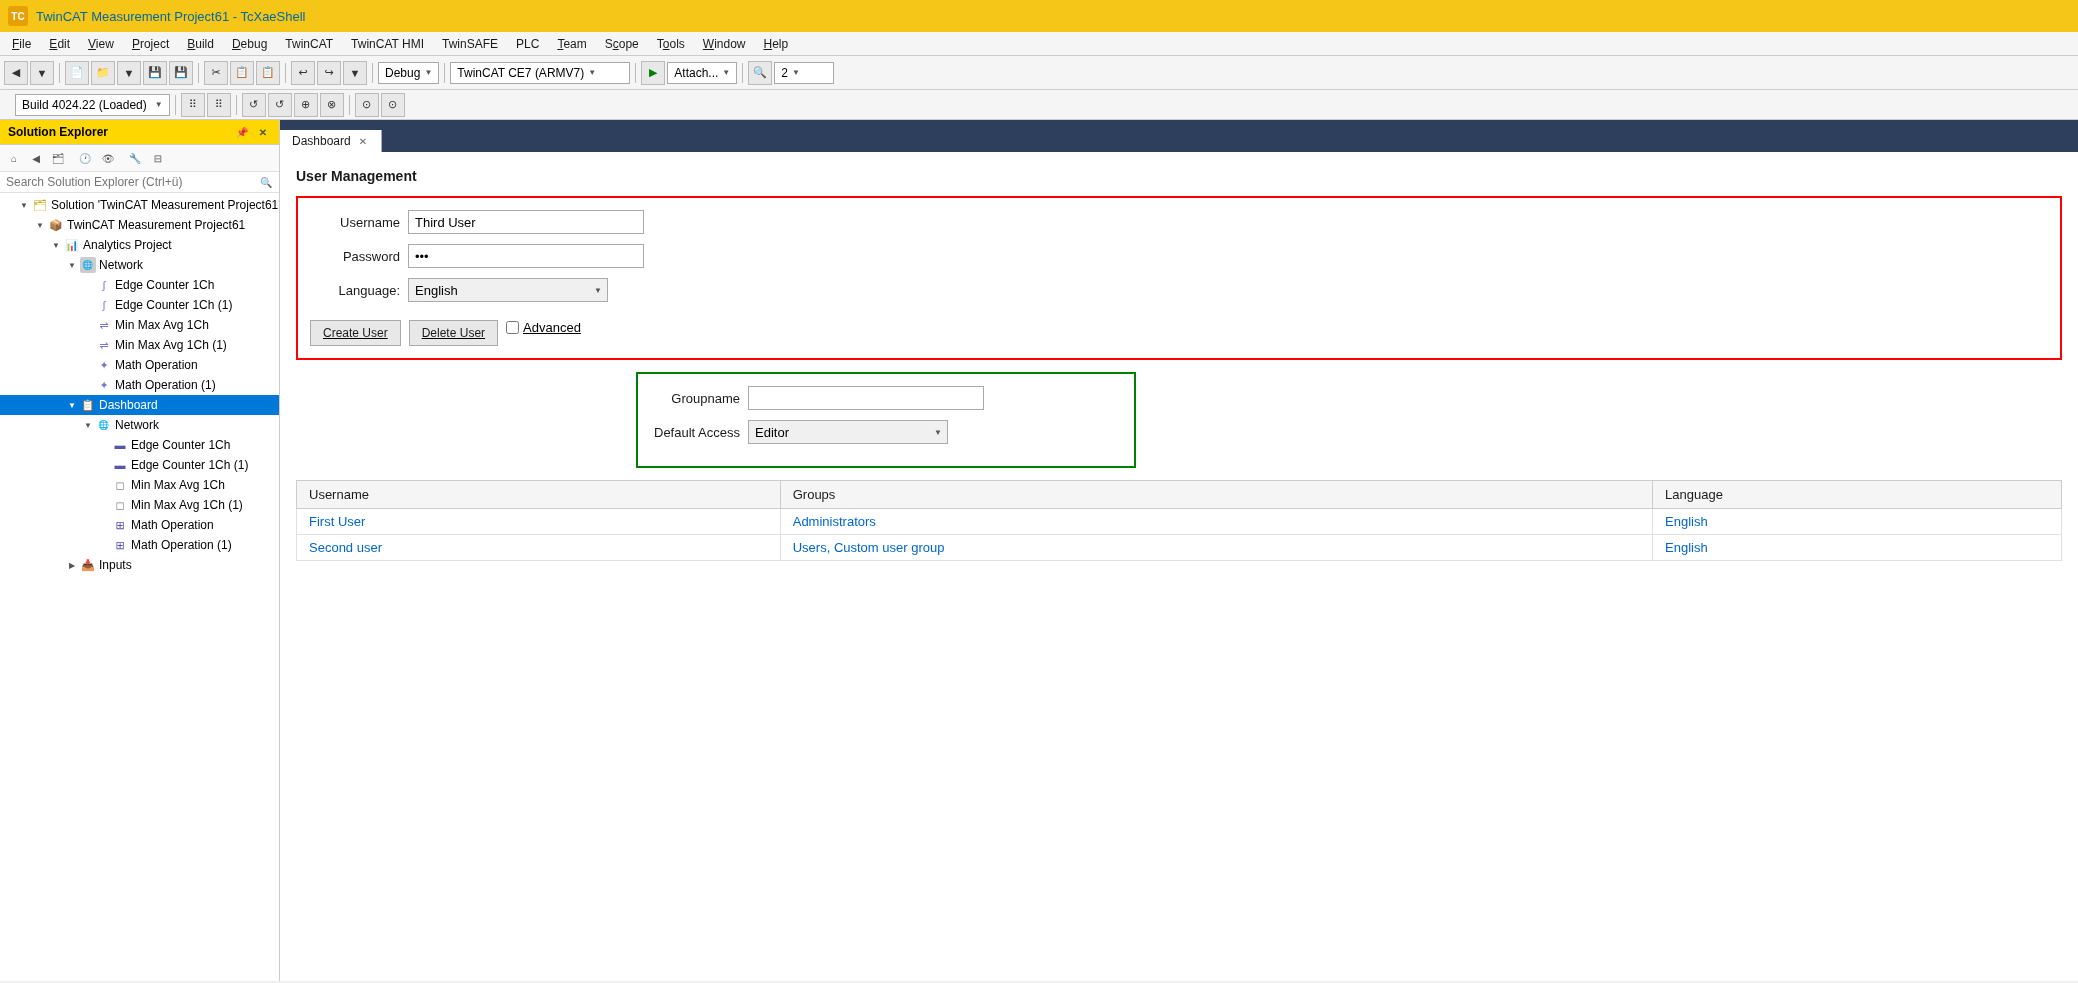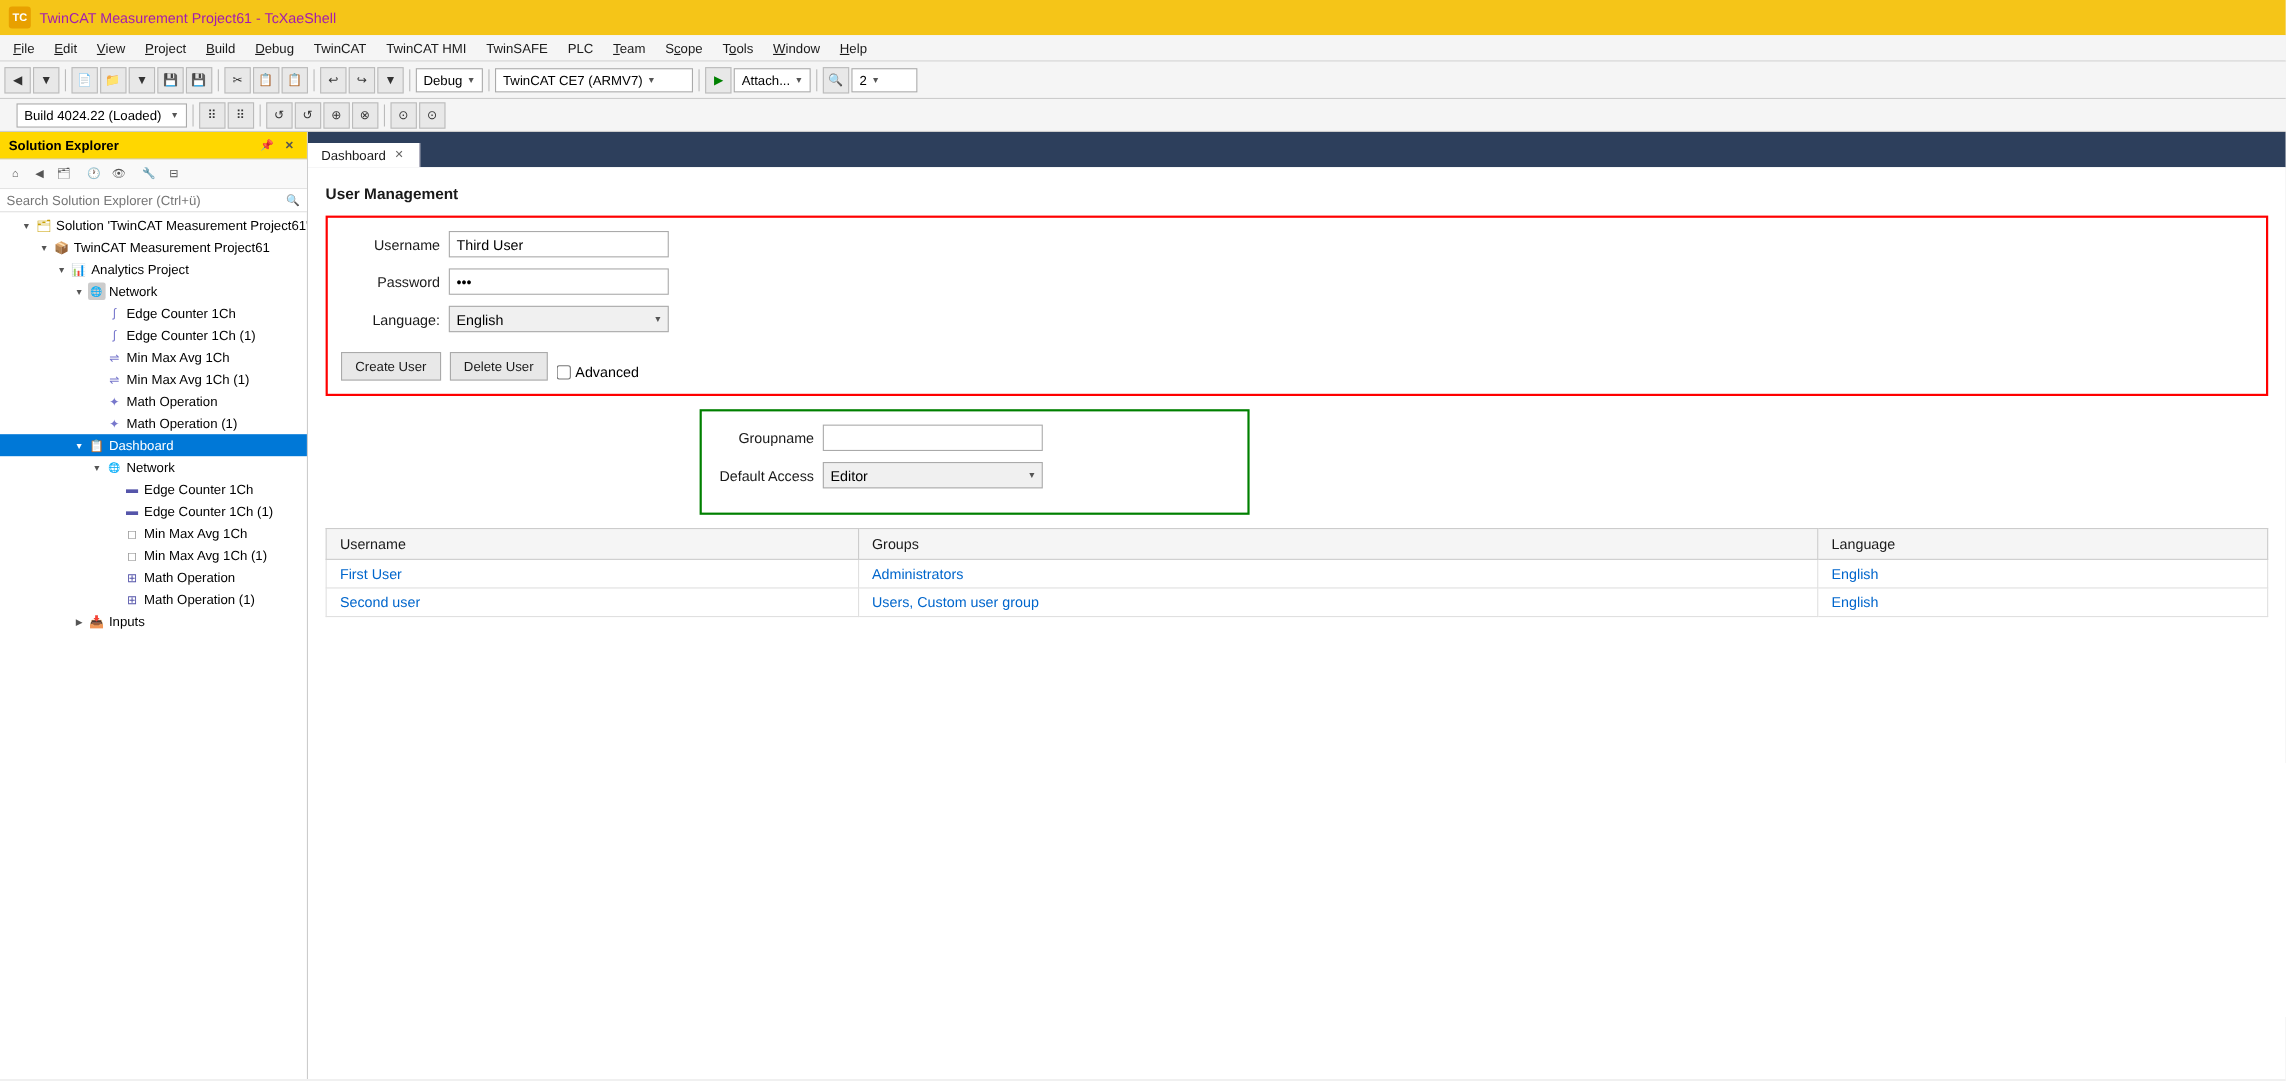--- a/index.html
+++ b/index.html
@@ -14,21 +14,21 @@
       padding: 0 8px;
       gap: 8px;
     }
     .title-bar-icon {
       width: 20px; height: 20px;
       background: #e8a000;
       border-radius: 3px;
       display: flex; align-items: center; justify-content: center;
       font-size: 10px; font-weight: bold; color: white;
     }
-    .title-bar-text { font-size: 13px; color: #a21caf; }
+    .title-bar-text { font-size: 13px; color: #0369a1; }
 
     
     .menu-bar {
       background: #f5f5f5;
       height: 24px;
       display: flex;
       align-items: center;
       padding: 0 4px;
       border-bottom: 1px solid #ccc;
       gap: 2px;
@@ -247,21 +247,21 @@
       gap: 8px;
     }
     .form-label {
       width: 90px;
       text-align: right;
       font-size: 13px;
       color: #1a1a1a;
       flex-shrink: 0;
     }
     .form-input {
-      width: 200px;
+      width: 236px;
       height: 24px;
       border: 1px solid #aaa;
       padding: 2px 6px;
       font-size: 13px;
       background: white;
       outline: none;
     }
     .form-select {
       width: 200px;
       height: 24px;
@@ -308,24 +308,25 @@
       margin-bottom: 6px;
     }
     .checkbox-row input[type="checkbox"] {
       width: 14px; height: 14px;
     }
     .checkbox-label { font-size: 13px; color: #1a1a1a; }
 
     
     .action-row {
       display: flex;
-      align-items: flex-end;
+      align-items: flex-start;
       gap: 8px;
       margin-top: 8px;
       padding-top: 8px;
+      text-decoration: underline;
     }
     .btn {
       height: 26px;
       padding: 0 12px;
       border: 1px solid #aaa;
       background: #e8e8e8;
       font-size: 12px;
       cursor: pointer;
       color: #1a1a1a;
     }

